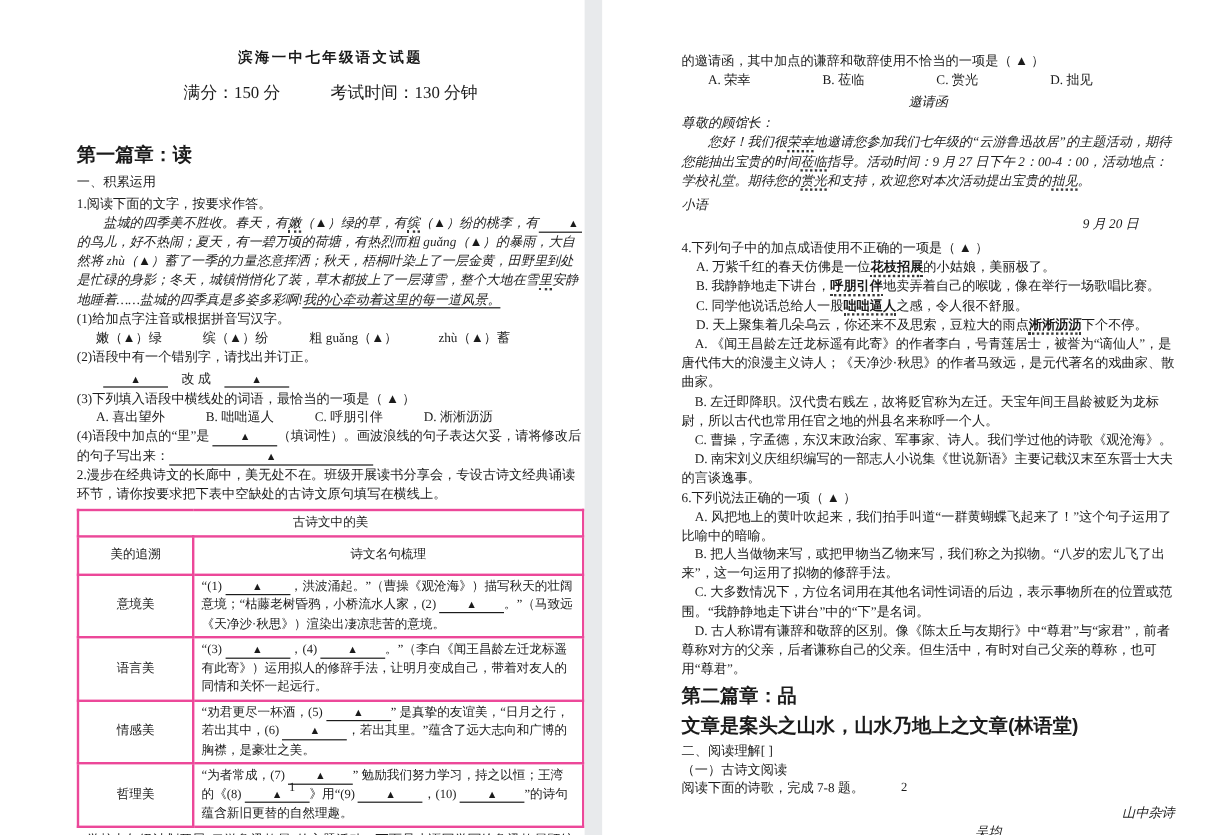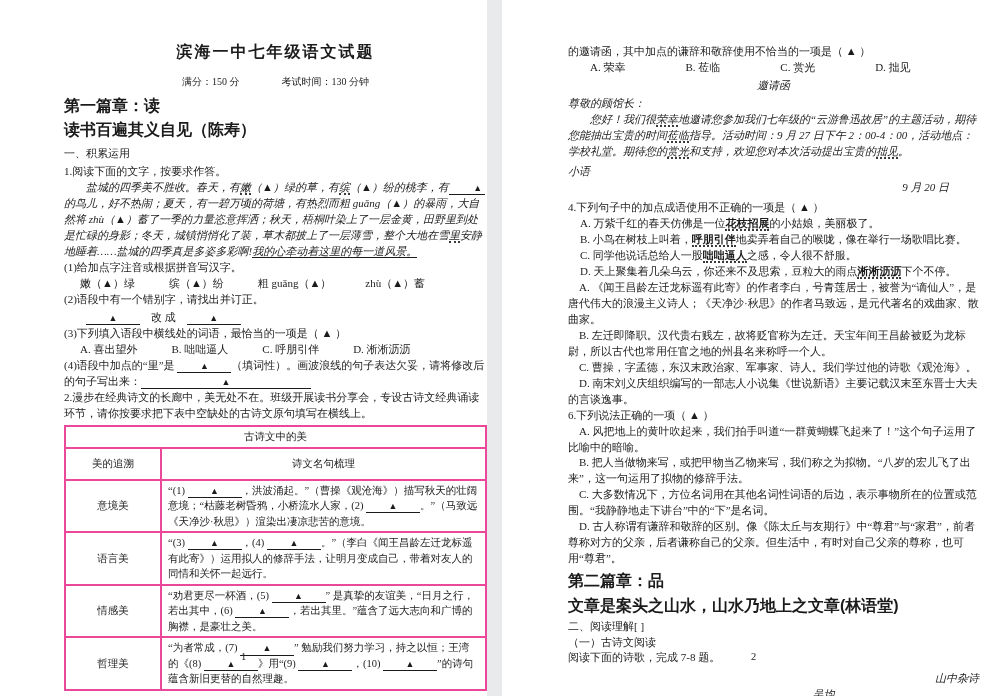--- a/index.html
+++ b/index.html
@@ -10,24 +10,24 @@
     -webkit-font-smoothing:antialiased;
   }
   .sheet{display:flex;width:1005px;height:696px;}
   .page{position:relative;background:#fff;box-sizing:border-box;overflow:hidden;}
   .p1{width:487px;padding:40px 0 0 64px;}
   .p2{width:503px;padding:44px 26px 0 66px;}
   .divider{width:15px;background:#e8eaec;}
   p{margin:0;}
   .title{
     font-family:"Liberation Sans","DejaVu Sans",sans-serif;
-    font-weight:700;font-size:16px;text-align:center;
+    font-weight:700;font-size:12px;text-align:center;
     margin:0 0 12px;letter-spacing:2px;width:423px;
   }
-  .meta{display:flex;justify-content:center;gap:42px;font-size:10px;margin-bottom:4px;width:423px;align-items:flex-end;}
+  .meta{display:flex;justify-content:center;gap:42px;font-size:14px;margin-bottom:28px;width:423px;align-items:flex-end;}
   .hei{font-family:"Liberation Sans","DejaVu Sans",sans-serif;font-weight:700;font-size:16px;line-height:1.55;}
   .sec{margin:3px 0 2px;}
   .kai{font-style:italic;}
   .passage{text-indent:2em;font-family:Liberation Serif, serif;}
   .optrow{display:flex;gap:34px;padding-left:16px;}
   .optrow.wide{gap:60px;padding-left:22px;text-align:center;}
   .indent20{padding-left:22px;line-height:1.7;}
   .bl{
     display:inline-block;min-width:54px;border-bottom:1px solid #1b1b1b;
     text-align:center;font-size:9px;line-height:1.25;vertical-align:baseline;font-style:normal;
@@ -59,21 +59,20 @@
 
   <section class="page p1">
     <h1 class="title">滨海一中七年级语文试题</h1>
 
     <div class="meta">
       <span>满分：150 分</span>
       <span>考试时间：130 分钟</span>
     </div>
 
     <div class="hei">第一篇章：读</div>
-    <div class="hei">读书百遍其义自见（陈寿）</div>
 
     <p class="sec">一、积累运用</p>
 
     <p>1.阅读下面的文字，按要求作答。</p>
     <p class="kai passage"><span>盐城的四季美不胜收。春天，有</span><span class="dot">嫩</span><span>（▲）绿的草，有</span><span class="dot">缤</span><span>（▲）纷的桃李，有</span><span class="bl s">▲</span><span>的鸟儿，好不热闹；夏天，有一碧万顷的荷塘，有热烈而粗 guǎng（▲）的暴雨，大自然将 zhù（▲）蓄了一季的力量恣意挥洒；秋天，梧桐叶染上了一层金黄，田野里到处是忙碌的身影；冬天，城镇悄悄化了装，草木都披上了一层薄雪，整个大地在雪</span><span class="dot">里</span><span>安静地睡着……盐城的四季真是多姿多彩啊!</span><span class="ul">我的心牵动着这里的每一道风景。</span></p>
 
     <p>(1)给加点字注音或根据拼音写汉字。</p>
     <div class="optrow">
       <span>嫩（▲）绿</span>
       <span>缤（▲）纷</span>
@@ -141,21 +140,21 @@
     </div>
 
     <p class="kai lt-title">邀请函</p>
     <p class="kai">尊敬的顾馆长：</p>
     <p class="kai passage"><span>您好！我们很</span><span class="dot">荣幸</span><span>地邀请您参加我们七年级的“云游鲁迅故居”的主题活动，期待您能抽出宝贵的时间</span><span class="dot">莅临</span><span>指导。活动时间：9 月 27 日下午 2：00-4：00，活动地点：学校礼堂。期待您的</span><span class="dot">赏光</span><span>和支持，欢迎您对本次活动提出宝贵的</span><span class="dot">拙见</span><span>。</span></p>
     <p class="kai signer">小语</p>
     <p class="kai dateline">9 月 20 日</p>
 
     <p>4.下列句子中的加点成语使用不正确的一项是（ ▲ ）</p>
     <p class="opt"><span>A. 万紫千红的春天仿佛是一位</span><span class="bd">花枝招展</span><span>的小姑娘，美丽极了。</span></p>
-    <p class="opt"><span>B. 小鸟在树枝上叫着，</span><span class="bd">呼朋引伴</span><span>地卖弄着自己的喉咙，像在举行一场歌唱比赛。</span></p>
+    <p class="opt"><span>B. 我静静地走下讲台，</span><span class="bd">呼朋引伴</span><span>地卖弄着自己的喉咙，像在举行一场歌唱比赛。</span></p>
     <p class="opt"><span>C. 同学他说话总给人一股</span><span class="bd">咄咄逼人</span><span>之感，令人很不舒服。</span></p>
     <p class="opt"><span>D. 天上聚集着几朵乌云，你还来不及思索，豆粒大的雨点</span><span class="bd">淅淅沥沥</span><span>下个不停。</span></p>
 
     <p class="optp">A. 《闻王昌龄左迁龙标遥有此寄》的作者李白，号青莲居士，被誉为“谪仙人”，是唐代伟大的浪漫主义诗人；《天净沙·秋思》的作者马致远，是元代著名的戏曲家、散曲家。</p>
     <p class="optp">B. 左迁即降职。汉代贵右贱左，故将贬官称为左迁。天宝年间王昌龄被贬为龙标尉，所以古代也常用任官之地的州县名来称呼一个人。</p>
     <p class="optp">C. 曹操，字孟德，东汉末政治家、军事家、诗人。我们学过他的诗歌《观沧海》。</p>
     <p class="optp">D. 南宋刘义庆组织编写的一部志人小说集《世说新语》主要记载汉末至东晋士大夫的言谈逸事。</p>
 
     <p>6.下列说法正确的一项（ ▲ ）</p>
     <p class="optp">A. 风把地上的黄叶吹起来，我们拍手叫道“一群黄蝴蝶飞起来了！”这个句子运用了比喻中的暗喻。</p>

